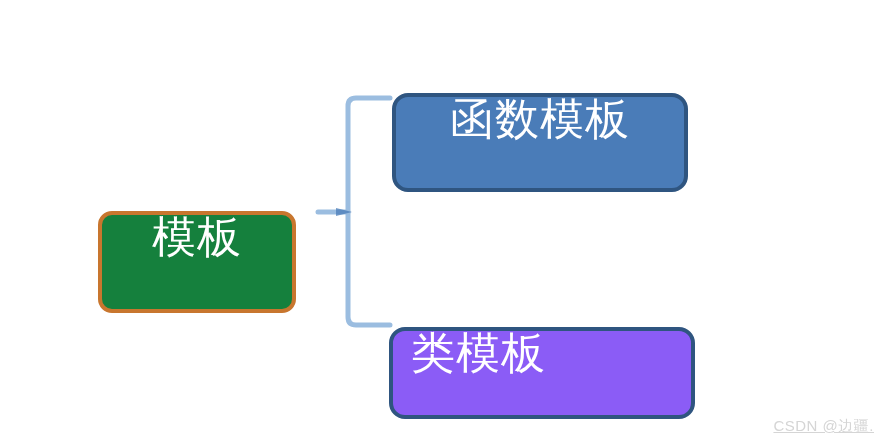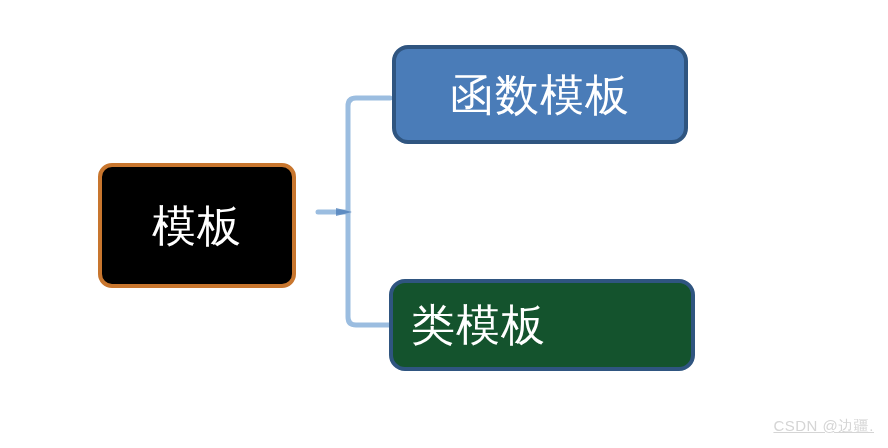--- a/index.html
+++ b/index.html
@@ -12,33 +12,34 @@
     width: 888px;
     height: 448px;
     background: #ffffff;
     overflow: hidden;
     font-family: "Liberation Sans", "DejaVu Sans", sans-serif;
   }
   .node {
     position: absolute;
     box-sizing: border-box;
     display: flex;
-    align-items: center;
+    align-items: flex-start;
     border-style: solid;
     color: #ffffff;
     letter-spacing: 1px;
     line-height: 1;
     user-select: none;
+    margin-top: 48px;
   }
   .node-root {
     left: 98px;
     top: 163px;
     width: 198px;
-    height: 125px;
-    background: #000000;
+    height: 102px;
+    background: #15803d;
     border-color: #c8762e;
     border-width: 4px;
     border-radius: 14px;
     justify-content: center;
     font-size: 44px;
   }
   .node-child-a {
     left: 392px;
     top: 45px;
     width: 296px;
@@ -48,21 +49,21 @@
     border-width: 4px;
     border-radius: 16px;
     justify-content: center;
     font-size: 44px;
   }
   .node-child-b {
     left: 389px;
     top: 279px;
     width: 306px;
     height: 92px;
-    background: #14532d;
+    background: #8b5cf6;
     border-color: #2f5580;
     border-width: 4px;
     border-radius: 16px;
     justify-content: flex-start;
     padding-left: 18px;
     font-size: 44px;
   }
   .node-label {
     display: block;
     white-space: nowrap;

